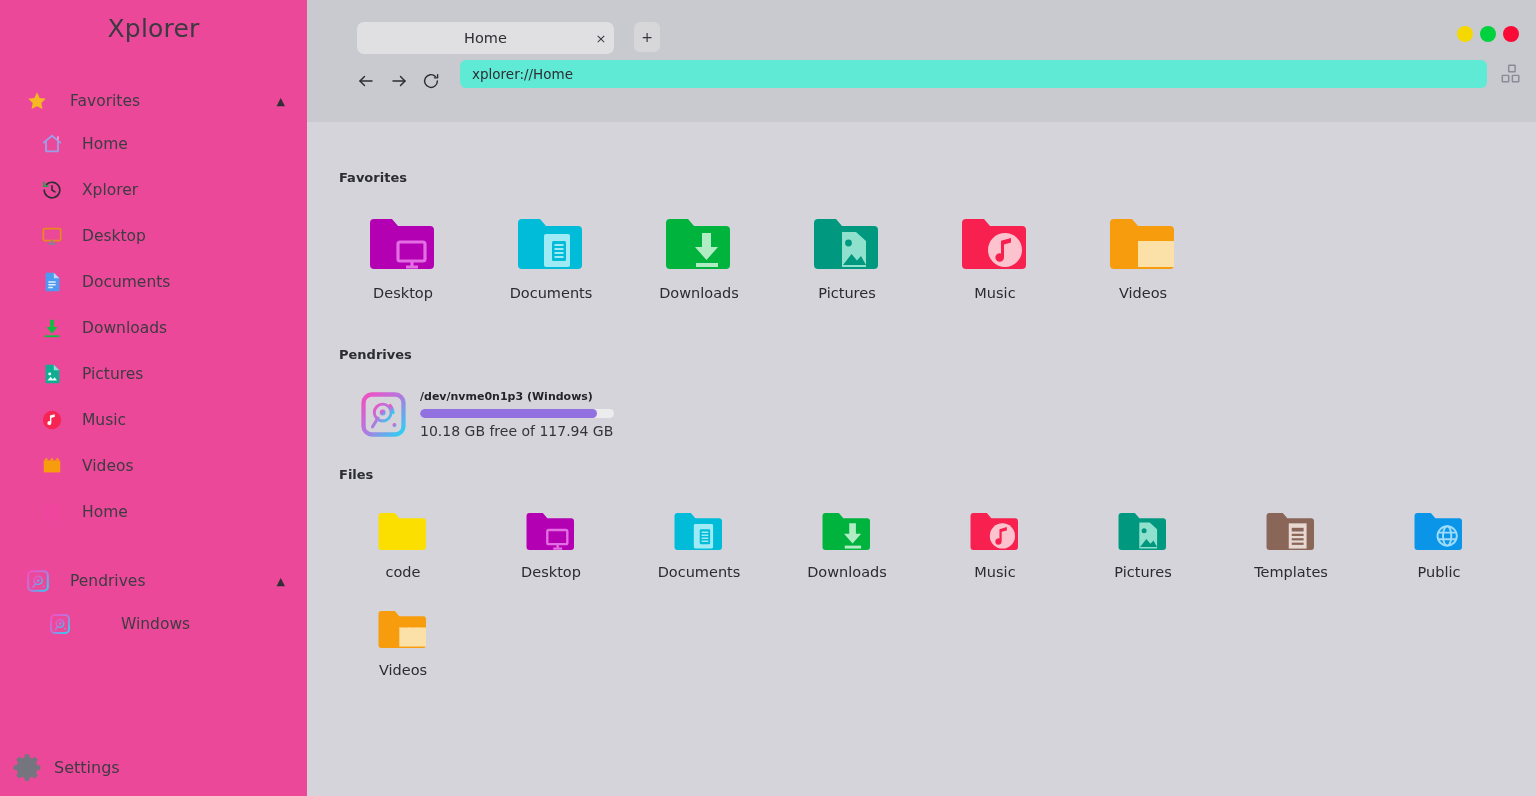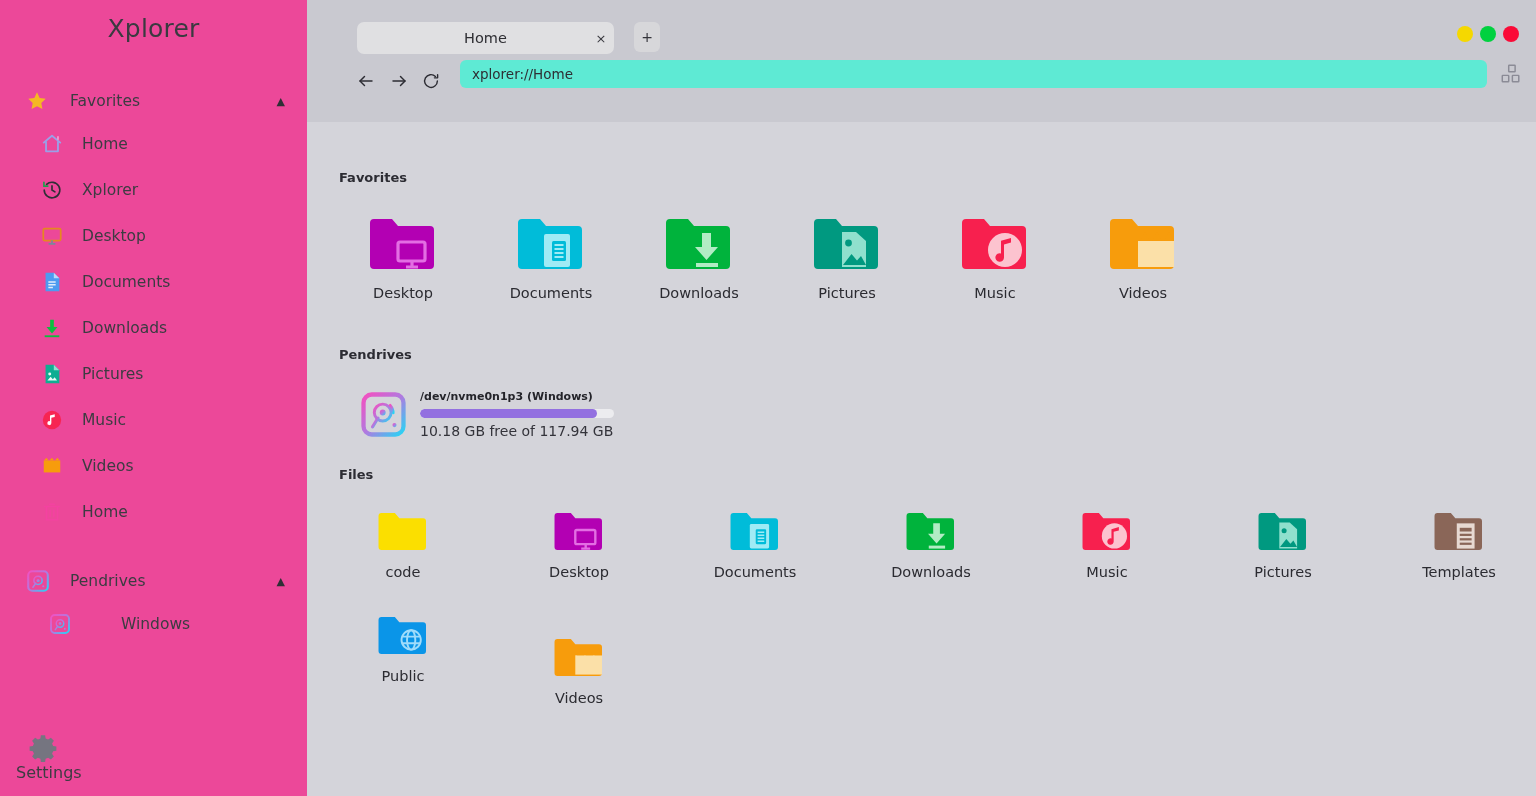--- a/index.html
+++ b/index.html
@@ -40,21 +40,21 @@
   .nav-item {
     display: flex; align-items: center;
     height: 46px; padding-left: 36px;
     cursor: pointer;
   }
   .nav-item .ico { width: 32px; display: flex; align-items: center; justify-content: center; }
   .nav-item .label { font-size: 15.5px; color: #3c3c42; padding-left: 14px; }
   .nav-sub { padding-left: 44px; gap: 31px; }
   .settings-row {
     position: absolute; left: 0; bottom: 14px;
-    display: flex; align-items: center; padding-left: 4px; cursor: pointer; flex-direction: column;
+    display: flex; align-items: center; padding-left: 12px; cursor: pointer;
   }
   .settings-row .label { font-size: 16px; color: #3c3c42; padding-left: 12px; }
 
   
   .pane { flex: 1; position: relative; background: #c9c9d0; }
 
   .tabbar { position: relative; height: 60px; }
   .tab {
     position: absolute; left: 50px; top: 22px;
     width: 257px; height: 32px;
@@ -446,21 +446,21 @@
             <div class="progress-track">
               <div class="progress-fill" id="drive-fill" style="width: 91%; background: rgb(147, 112, 224);"></div>
             </div>
             <div class="drive-sub">10.18 GB free of 117.94 GB</div>
           </div>
         </div>
       </div>
 
       <div style="margin-top:28px;">
         <div class="section-title">Files</div>
-        <div class="grid" style="margin-left:22px; margin-top:22px;gap:28px;">
+        <div class="grid" style="margin-left:22px; margin-top:22px;">
 
           <div class="grid-item">
             <span>
               <svg width="56" height="46" viewBox="0 0 70 62">
                 <path fill="#fbdf00" d="M2 8a4 4 0 0 1 4-4h18l6 7h32a4 4 0 0 1 4 4v35a4 4 0 0 1-4 4H6a4 4 0 0 1-4-4z"></path>
               </svg>
             </span>
             <span class="caption">code</span>
           </div>
 

